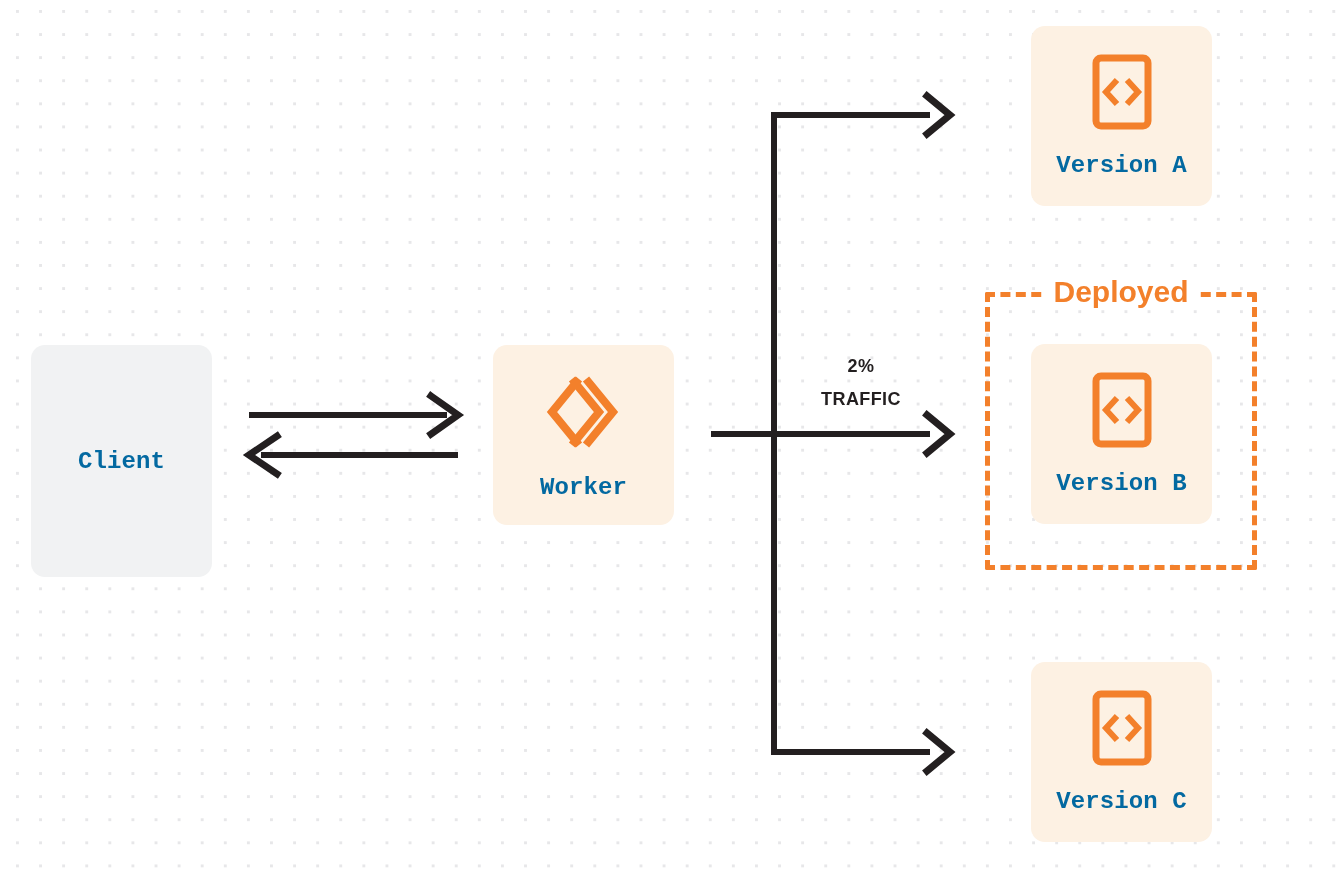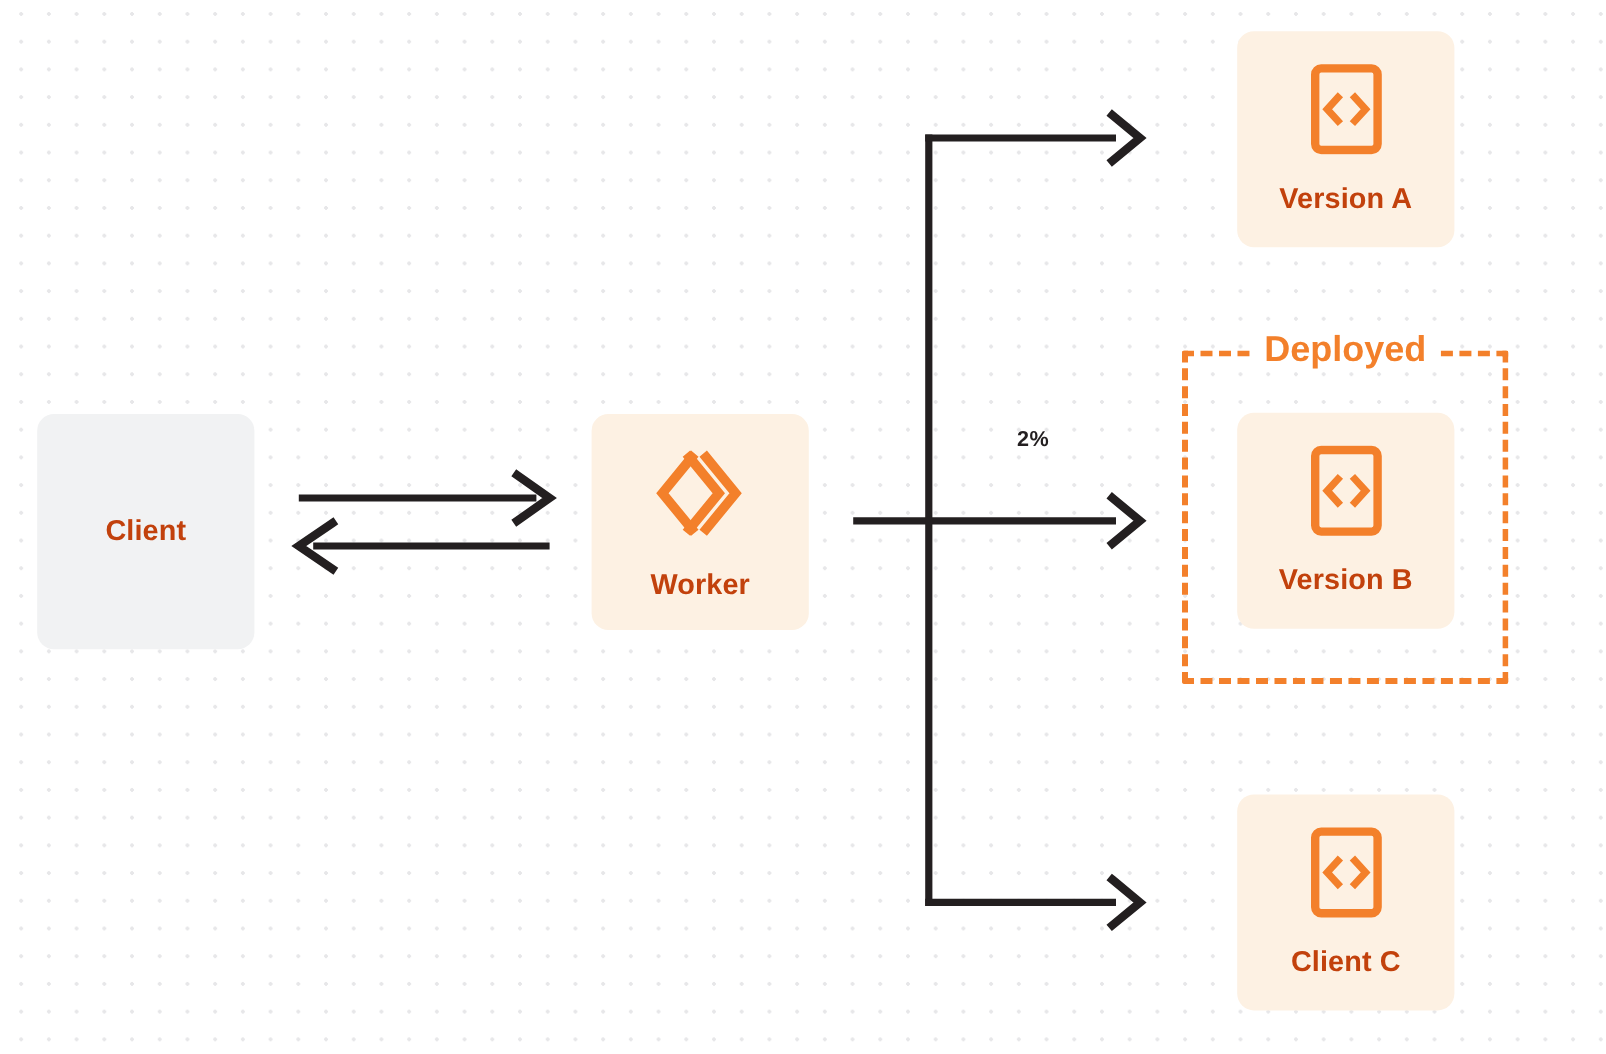--- a/index.html
+++ b/index.html
@@ -30,31 +30,32 @@
     position: absolute;
     border-radius: 14px;
     display: flex;
     flex-direction: column;
     align-items: center;
     justify-content: center;
     box-sizing: border-box;
   }
   .node-label {
     font-weight: bold;
-    color: #c2410c;
+    color: #0369a1;
     letter-spacing: 0.1px;
     white-space: nowrap;
+    font-family: Liberation Mono, monospace;
   }
 
   
   #client-node {
     left: 31px;
     top: 345px;
     width: 181px;
-    height: 196px;
+    height: 232px;
     background-color: #f1f2f3;
   }
   #client-node .node-label { font-size: 24px; }
 
   
   #worker-node {
     left: 493px;
     top: 345px;
     width: 181px;
     height: 180px;
@@ -164,20 +165,21 @@
     <g>
       <polyline points="927,415 950,434 927,453" fill="none" stroke="#231f20" stroke-width="7" stroke-linecap="square" stroke-linejoin="miter"></polyline>
     </g>
     <g>
       <polyline points="927,733 950,752 927,771" fill="none" stroke="#231f20" stroke-width="7" stroke-linecap="square" stroke-linejoin="miter"></polyline>
     </g>
   </svg>
 
   <div id="traffic-label">
     <div>2%</div>
+    <div>TRAFFIC</div>
   </div>
 
   <div class="node" id="client-node">
     <span class="node-label">Client</span>
   </div>
 
   <div class="node" id="worker-node">
     <span class="worker-logo">
       <svg width="84" height="84" viewBox="0 0 84 84" xmlns="http://www.w3.org/2000/svg">
 
@@ -218,16 +220,16 @@
   </div>
 
   <div class="node version-card" id="version-c-node">
     <span class="code-icon">
       <svg width="60" height="76" viewBox="0 0 60 76" xmlns="http://www.w3.org/2000/svg">
         <rect x="4" y="4" width="52" height="68" rx="5" ry="5" fill="none" stroke="#f3802b" stroke-width="7"></rect>
         <polyline points="25,26 14,38 25,50" fill="none" stroke="#f3802b" stroke-width="6" stroke-linecap="butt" stroke-linejoin="miter"></polyline>
         <polyline points="35,26 46,38 35,50" fill="none" stroke="#f3802b" stroke-width="6" stroke-linecap="butt" stroke-linejoin="miter"></polyline>
       </svg>
     </span>
-    <span class="node-label">Client C</span>
+    <span class="node-label">Version C</span>
   </div>
 
 </div>
 
 </body></html>

